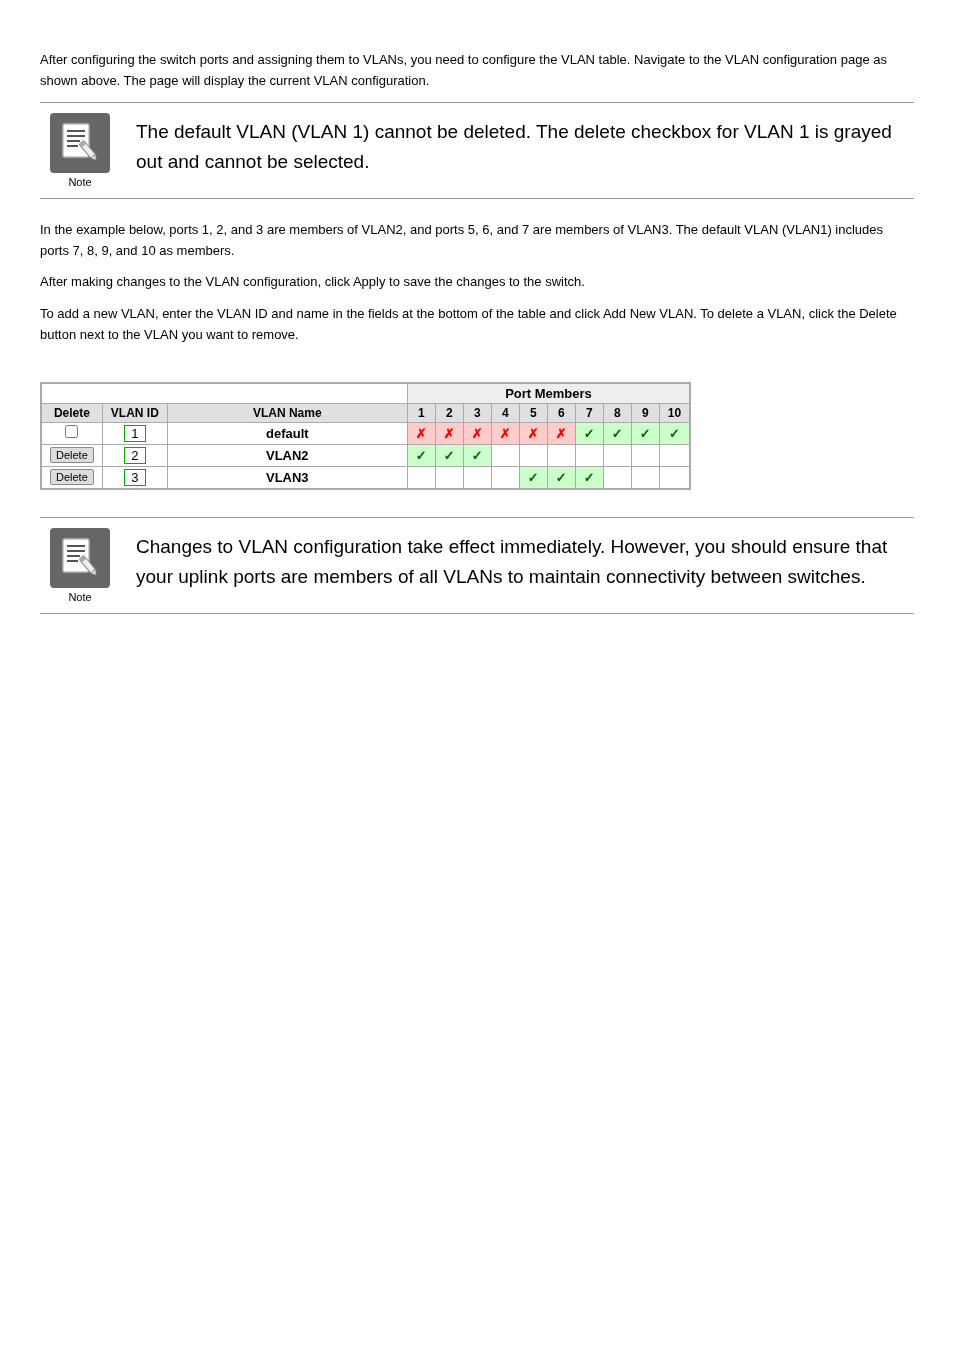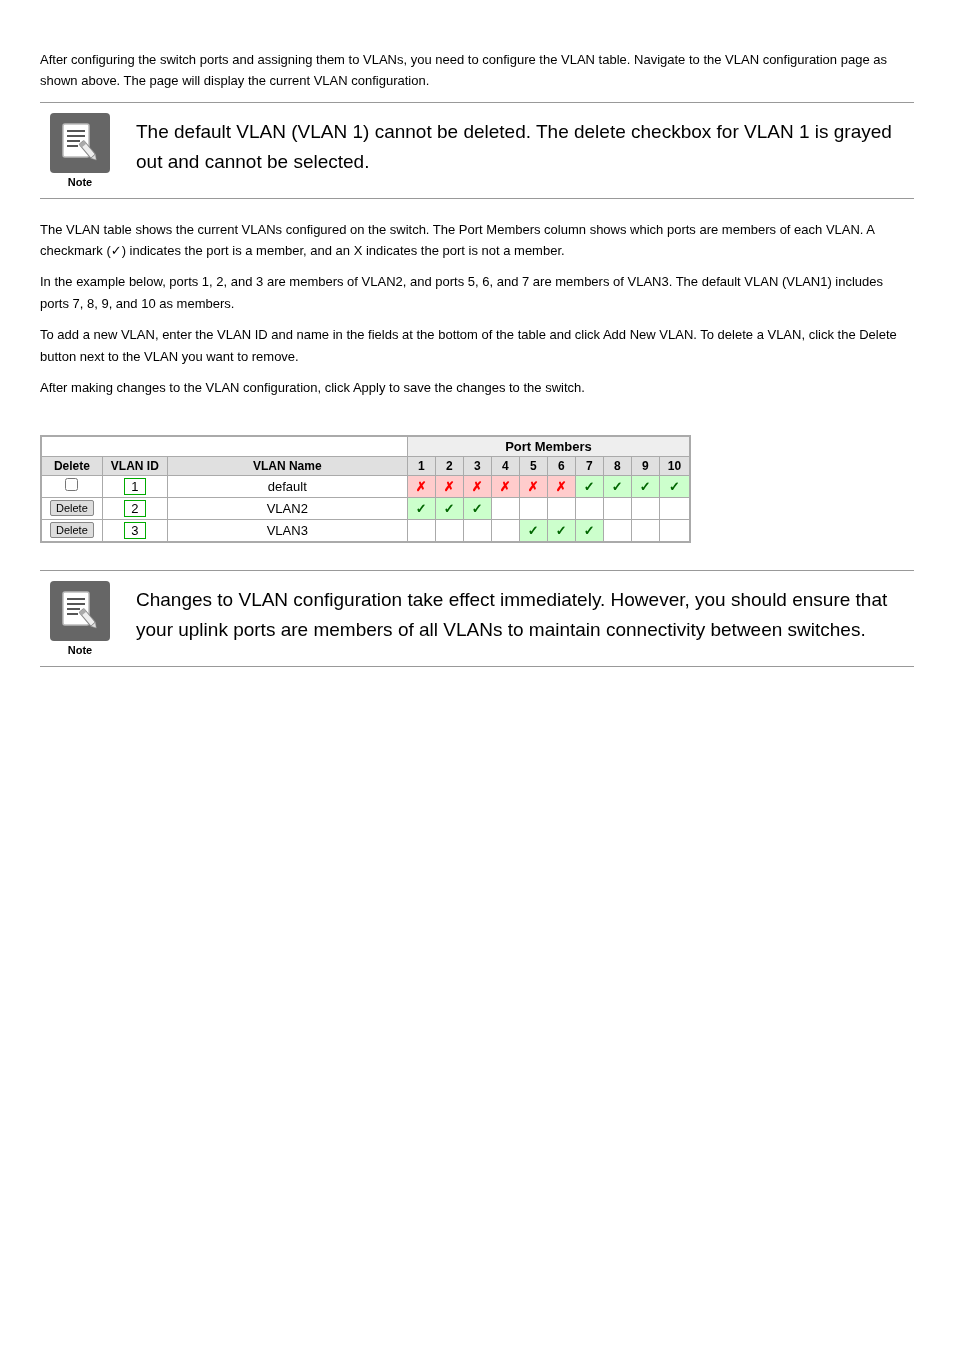--- a/index.html
+++ b/index.html
@@ -48,21 +48,21 @@
       position: relative;
     }
 
     .note-icon-img svg {
       width: 44px;
       height: 44px;
     }
 
     .note-label {
       font-size: 11px;
-      font-weight: bold;
+      font-weight: normal;
       text-align: right;
       margin-top: 3px;
       color: #000;
     }
 
     .note-content {
       flex: 1;
       line-height: 1.6;
       font-size: 19px;
       padding: 4px 0;
@@ -99,21 +99,21 @@
     }
 
     .port-members-header {
       text-align: center;
       font-weight: bold;
       background: #eee;
     }
 
     .col-delete { min-width: 52px; }
     .col-vlanid { min-width: 52px; }
-    .col-vlanname { min-width: 240px; text-align: right; padding-right: 10px; }
+    .col-vlanname { min-width: 240px; text-align: right; padding-right: 10px; font-weight: bold; }
     .col-port { min-width: 22px; width: 28px; }
 
     .delete-btn {
       background: #ddd;
       border: 1px solid #888;
       border-radius: 2px;
       font-size: 11px;
       padding: 1px 5px;
       cursor: pointer;
     }
@@ -194,24 +194,23 @@
         </g>
       </svg>
     </div>
     <div class="note-label">Note</div>
   </div>
   <div class="note-content">The default VLAN (VLAN 1) cannot be deleted. The delete checkbox for VLAN 1 is grayed out and cannot be selected.</div>
 </div>
 
 
 <div class="middle-text-block">
-  <p>The VLAN table shows the current VLANs configured on the switch. The Port Members column shows which ports are members of each VLAN. A checkmark (✓) indicates the port is a member, and an X indicates the port is not a member.</p>
   <p>In the example below, ports 1, 2, and 3 are members of VLAN2, and ports 5, 6, and 7 are members of VLAN3. The default VLAN (VLAN1) includes ports 7, 8, 9, and 10 as members.</p>
+  <p>After making changes to the VLAN configuration, click Apply to save the changes to the switch.</p>
   <p>To add a new VLAN, enter the VLAN ID and name in the fields at the bottom of the table and click Add New VLAN. To delete a VLAN, click the Delete button next to the VLAN you want to remove.</p>
-  <p>After making changes to the VLAN configuration, click Apply to save the changes to the switch.</p>
 </div>
 
 
 <div class="vlan-table-wrapper">
   <table class="vlan-table">
     <thead>
       <tr>
         <td colspan="3" style="border:1px solid #aaa; background:#fff;"></td>
         <td colspan="10" class="port-members-header">Port Members</td>
       </tr>

